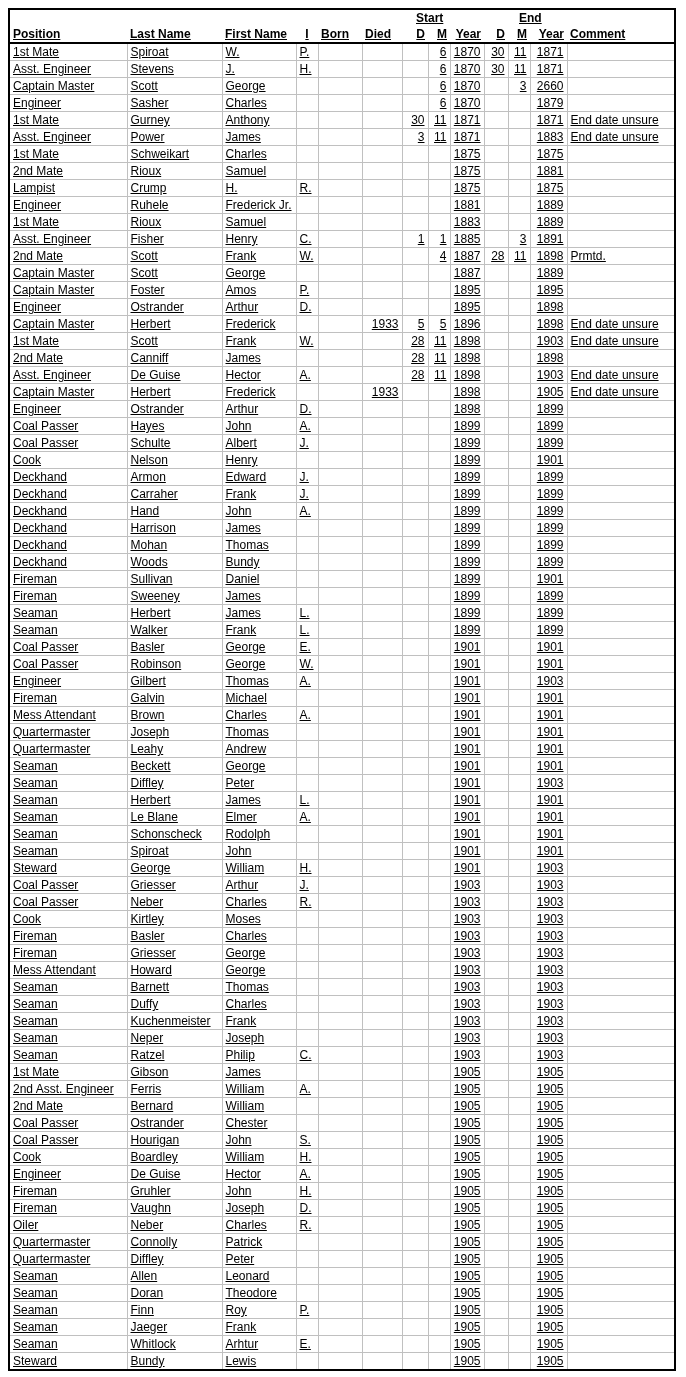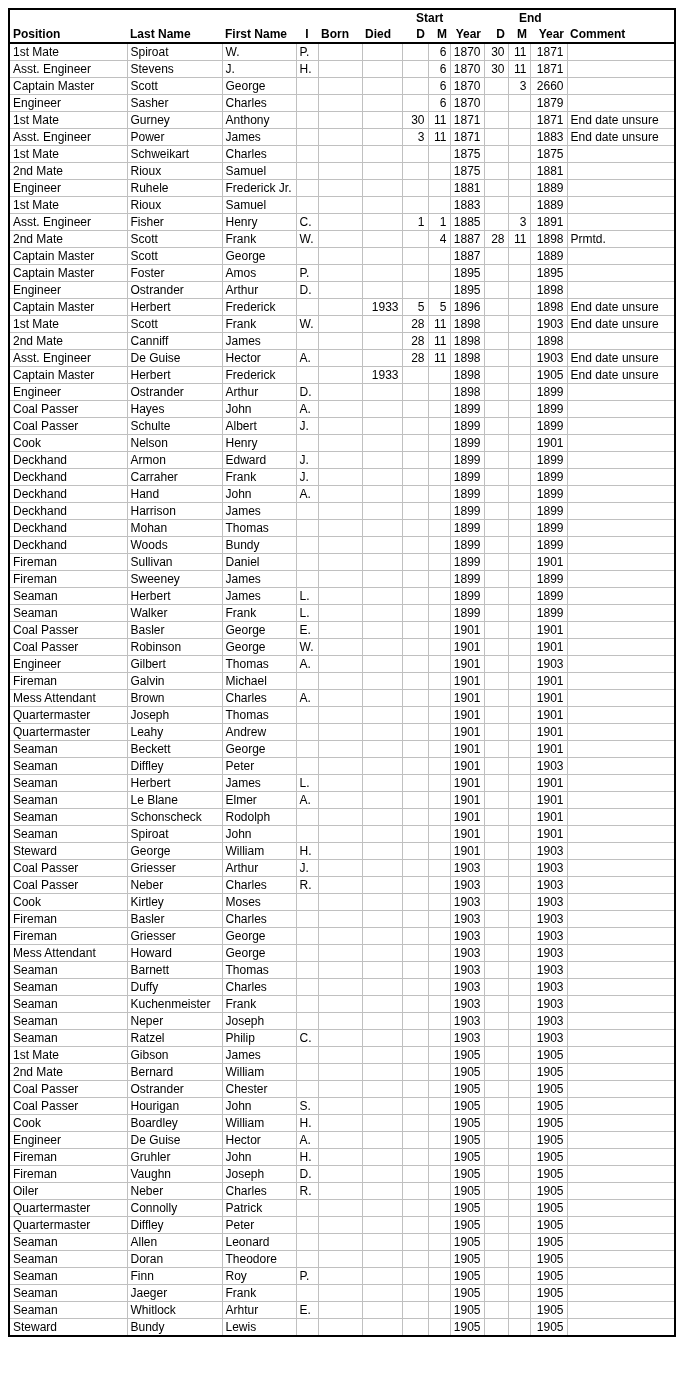--- a/index.html
+++ b/index.html
@@ -3,20 +3,21 @@
 <meta charset="utf-8">
 <style>
   html, body { margin: 0; padding: 0; background: #ffffff; }
   body { padding: 8px; font-family: "Liberation Sans", sans-serif; color: #000; }
   table.roster {
     border-collapse: collapse;
     table-layout: fixed;
     width: 666px;
     border: 2px solid #000;
     font-size: 12px;
+    text-decoration: underline;
   }
   th, td {
     height: 16px;
     line-height: 16px;
     padding: 0 3px;
     white-space: nowrap;
     overflow: hidden;
     font-weight: normal;
   }
   thead th { border: 0; font-weight: bold; text-align: left; }
@@ -196,20 +197,35 @@
         <td class="ar"></td>
         <td class="ar"></td>
         <td class="ar"></td>
         <td class="ar">1875</td>
         <td class="ar"></td>
         <td class="ar"></td>
         <td class="ar">1881</td>
         <td class="al"></td>
       </tr>
       <tr>
+        <td class="al">Lampist</td>
+        <td class="al">Crump</td>
+        <td class="al">H.</td>
+        <td class="al">R.</td>
+        <td class="ar"></td>
+        <td class="ar"></td>
+        <td class="ar"></td>
+        <td class="ar"></td>
+        <td class="ar">1875</td>
+        <td class="ar"></td>
+        <td class="ar"></td>
+        <td class="ar">1875</td>
+        <td class="al"></td>
+      </tr>
+      <tr>
         <td class="al">Engineer</td>
         <td class="al">Ruhele</td>
         <td class="al">Frederick Jr.</td>
         <td class="al"></td>
         <td class="ar"></td>
         <td class="ar"></td>
         <td class="ar"></td>
         <td class="ar"></td>
         <td class="ar">1881</td>
         <td class="ar"></td>
@@ -976,20 +992,35 @@
         <td class="ar"></td>
         <td class="ar"></td>
         <td class="ar"></td>
         <td class="ar">1905</td>
         <td class="ar"></td>
         <td class="ar"></td>
         <td class="ar">1905</td>
         <td class="al"></td>
       </tr>
       <tr>
+        <td class="al">2nd Asst. Engineer</td>
+        <td class="al">Ferris</td>
+        <td class="al">William</td>
+        <td class="al">A.</td>
+        <td class="ar"></td>
+        <td class="ar"></td>
+        <td class="ar"></td>
+        <td class="ar"></td>
+        <td class="ar">1905</td>
+        <td class="ar"></td>
+        <td class="ar"></td>
+        <td class="ar">1905</td>
+        <td class="al"></td>
+      </tr>
+      <tr>
         <td class="al">2nd Mate</td>
         <td class="al">Bernard</td>
         <td class="al">William</td>
         <td class="al"></td>
         <td class="ar"></td>
         <td class="ar"></td>
         <td class="ar"></td>
         <td class="ar"></td>
         <td class="ar">1905</td>
         <td class="ar"></td>

